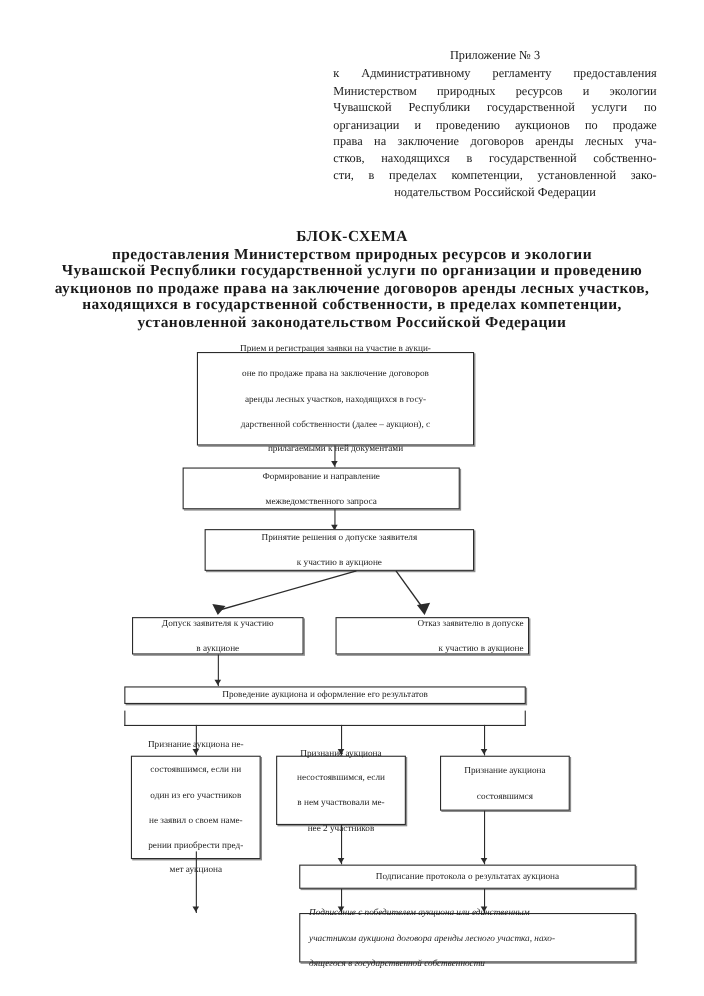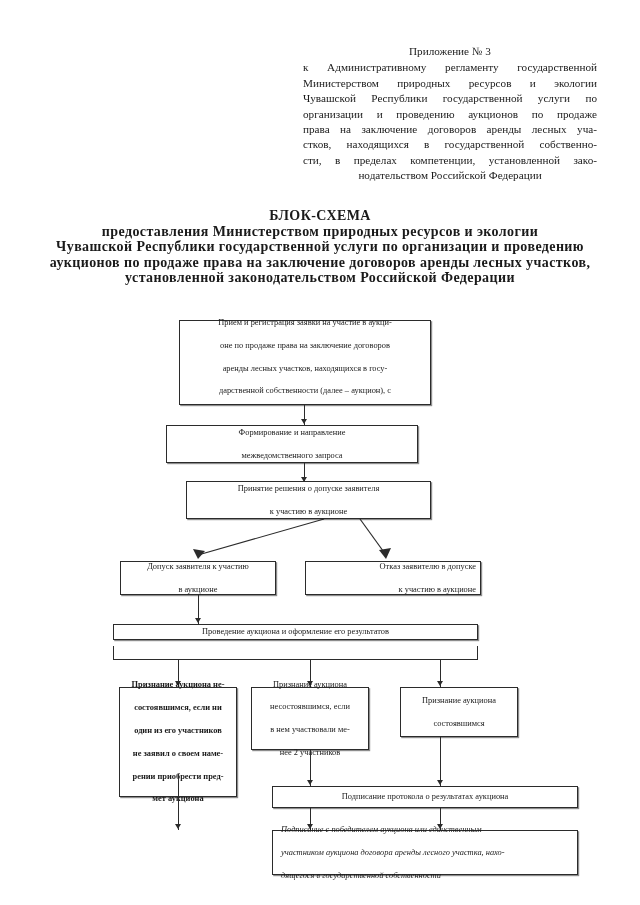--- a/index.html
+++ b/index.html
@@ -101,45 +101,47 @@
   }
 </style>
 </head>
 <body>
 
 <div id="page">
 
   <div id="appendix">
     <div id="appendix-title">Приложение № 3</div>
     <div id="appendix-body">
-      <span class="ln">к Административному регламенту государственной</span>
+      <span class="ln">к Административному регламенту предоставления</span>
       <span class="ln">Министерством природных ресурсов и экологии</span>
       <span class="ln">Чувашской Республики государственной услуги по</span>
       <span class="ln">организации и проведению аукционов по продаже</span>
       <span class="ln">права на заключение договоров аренды лесных уча-</span>
       <span class="ln">стков, находящихся в государственной собственно-</span>
       <span class="ln">сти, в пределах компетенции, установленной зако-</span>
       <span class="ln last">нодательством Российской Федерации</span>
     </div>
   </div>
 
   <div id="scheme-title">
     <span class="hd">БЛОК-СХЕМА</span>
     <span class="hd">предоставления Министерством природных ресурсов и экологии</span>
     <span class="hd">Чувашской Республики государственной услуги по организации и проведению</span>
     <span class="hd">аукционов по продаже права на заключение договоров аренды лесных участков,</span>
+    <span class="hd">находящихся в государственной собственности, в пределах компетенции,</span>
     <span class="hd">установленной законодательством Российской Федерации</span>
   </div>
 
   <div class="box" id="b-intake" style="left:179px; top:320px; width:252px; height:85px;justify-content:center;">
     <span>
       <span>Прием и регистрация заявки на участие в аукци-</span><br>
       <span>оне по продаже права на заключение договоров</span><br>
       <span>аренды лесных участков, находящихся в госу-</span><br>
       <span>дарственной собственности (далее – аукцион), с</span><br>
+      <span>прилагаемыми к ней документами</span>
     </span>
   </div>
   <div class="vline" style="left:304px; top:405px; height:20px;"></div>
   <div class="arrow" style="left:301px; top:419px;"></div>
 
   <div class="box" id="b-request" style="left:166px; top:425px; width:252px; height:38px;">
     <span>
       <span>Формирование и направление</span><br>
       <span>межведомственного запроса</span>
     </span>
@@ -186,21 +188,21 @@
   <div class="hline" style="left:113px; top:659px; width:365px;"></div>
   <div class="vline" style="left:477px; top:646px; height:14px;"></div>
 
   <div class="vline" style="left:178px; top:659px; height:28px;"></div>
   <div class="arrow" style="left:175px; top:681px;"></div>
   <div class="vline" style="left:310px; top:659px; height:28px;"></div>
   <div class="arrow" style="left:307px; top:681px;"></div>
   <div class="vline" style="left:440px; top:659px; height:28px;"></div>
   <div class="arrow" style="left:437px; top:681px;"></div>
 
-  <div class="box" id="b-failed-no-intent" style="left:119px; top:687px; width:118px; height:110px;font-weight:bold;">
+  <div class="box" id="b-failed-no-intent" style="left:119px; top:687px; width:118px; height:94px;">
     <span>
       <span>Признание аукциона не-</span><br>
       <span>состоявшимся, если ни</span><br>
       <span>один из его участников</span><br>
       <span>не заявил о своем наме-</span><br>
       <span>рении приобрести пред-</span><br>
       <span>мет аукциона</span>
     </span>
   </div>
 

